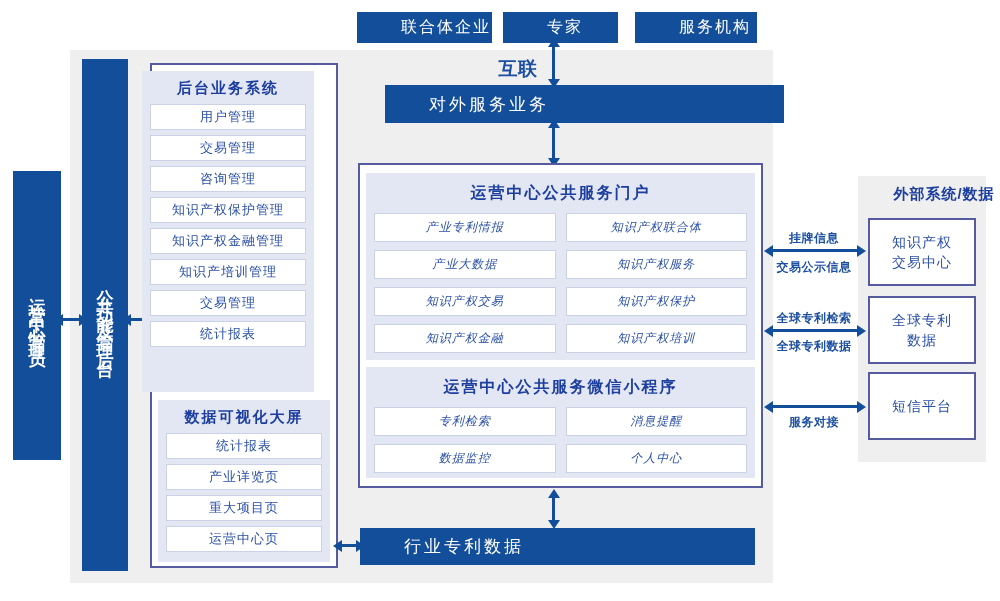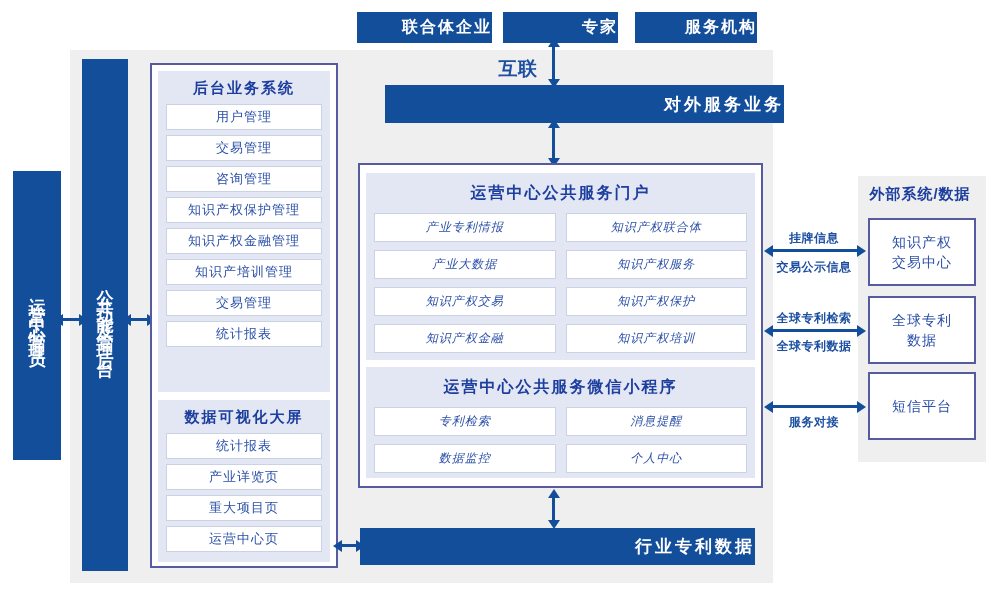--- a/index.html
+++ b/index.html
@@ -13,22 +13,22 @@
     --gray-panel:#efefef;
   }
   *{margin:0;padding:0;box-sizing:border-box;}
   body{font-family:"Liberation Sans","DejaVu Sans",sans-serif;background:#ffffff;}
   .canvas{position:relative;width:1000px;height:601px;background:#ffffff;overflow:hidden;}
 
   .gray{position:absolute;background:var(--gray-panel);}
   .gray.main{left:70px;top:50px;width:703px;height:533px;}
   .gray.right{left:858px;top:176px;width:128px;height:286px;}
 
-  .darkbox{position:absolute;background:var(--primary);color:#ffffff;font-weight:bold;
-    display:flex;align-items:center;justify-content:flex-end;font-size:16px;letter-spacing:2px;}
+  .darkbox{position:absolute;background:var(--primary);color:#ffffff;font-weight:normal;
+    display:flex;align-items:center;justify-content:flex-start;font-size:16px;letter-spacing:2px;padding-left:44px;}
   .bar{font-size:17px;letter-spacing:3px;}
 
   .vbar{position:absolute;background:var(--primary);color:#ffffff;font-weight:bold;
     display:flex;align-items:center;justify-content:center;
     writing-mode:vertical-rl;font-size:17px;letter-spacing:9px;}
 
   .container{position:absolute;background:#ffffff;border:2px solid var(--container-border);}
 
   .panel{position:absolute;background:var(--light-panel);display:flex;flex-direction:column;
     padding:6px 8px 8px 8px;}
@@ -40,21 +40,21 @@
   .panel.leftpanel{width:172px;}
   .panel.leftpanel .ptitle{font-size:15px;letter-spacing:2px;margin:2px 0 6px 0;}
   .panel.leftpanel .items{grid-template-columns:1fr;gap:5px;}
   .panel.leftpanel .item{height:26px;font-size:13px;}
 
   .panel.centerpanel{left:366px;width:389px;}
   .panel.centerpanel .ptitle{font-size:16px;letter-spacing:2px;margin:4px 0 9px 0;}
   .panel.centerpanel .items{grid-template-columns:1fr 1fr;column-gap:10px;row-gap:8px;}
   .panel.centerpanel .item{height:29px;font-size:12px;font-style:italic;}
 
-  .rheading{position:absolute;left:868px;top:185px;width:104px;text-align:center;
+  .rheading{position:absolute;left:892px;top:185px;width:104px;text-align:center;
     color:var(--text-navy);font-weight:bold;font-size:15px;letter-spacing:1px;}
   .rbox{position:absolute;left:868px;width:108px;height:68px;background:#ffffff;
     border:2px solid var(--container-border);color:var(--item-text);font-size:14px;
     display:flex;align-items:center;justify-content:center;text-align:center;
     padding:0 20px;line-height:1.45;letter-spacing:1px;}
 
   .slabel{position:absolute;color:var(--label-text);font-weight:bold;font-size:12px;
     text-align:center;width:96px;left:766px;letter-spacing:0.5px;}
   .slabel.internet{left:492px;top:56px;width:52px;font-size:19px;}
 
@@ -101,21 +101,21 @@
     </div>
   <div class="vbar" style="left:82px;top:59px;width:46px;height:512px;">
       <span>公共功能及管理后台</span>
     </div>
 
   <div class="ah" style="left:62px;top:318px;width:18px;"></div>
   <div class="ah" style="left:130px;top:318px;width:18px;"></div>
 
   <div class="container" style="left:150px;top:63px;width:188px;height:505px;"></div>
 
-  <div class="panel leftpanel" style="left:158px;top:71px;height:321px;">
+  <div class="panel leftpanel" style="left:142px;top:71px;height:321px;">
     <div class="ptitle">后台业务系统</div>
     <div class="items">
       <div class="item">用户管理</div>
       <div class="item">交易管理</div>
       <div class="item">咨询管理</div>
       <div class="item">知识产权保护管理</div>
       <div class="item">知识产权金融管理</div>
       <div class="item">知识产培训管理</div>
       <div class="item">交易管理</div>
       <div class="item">统计报表</div>

